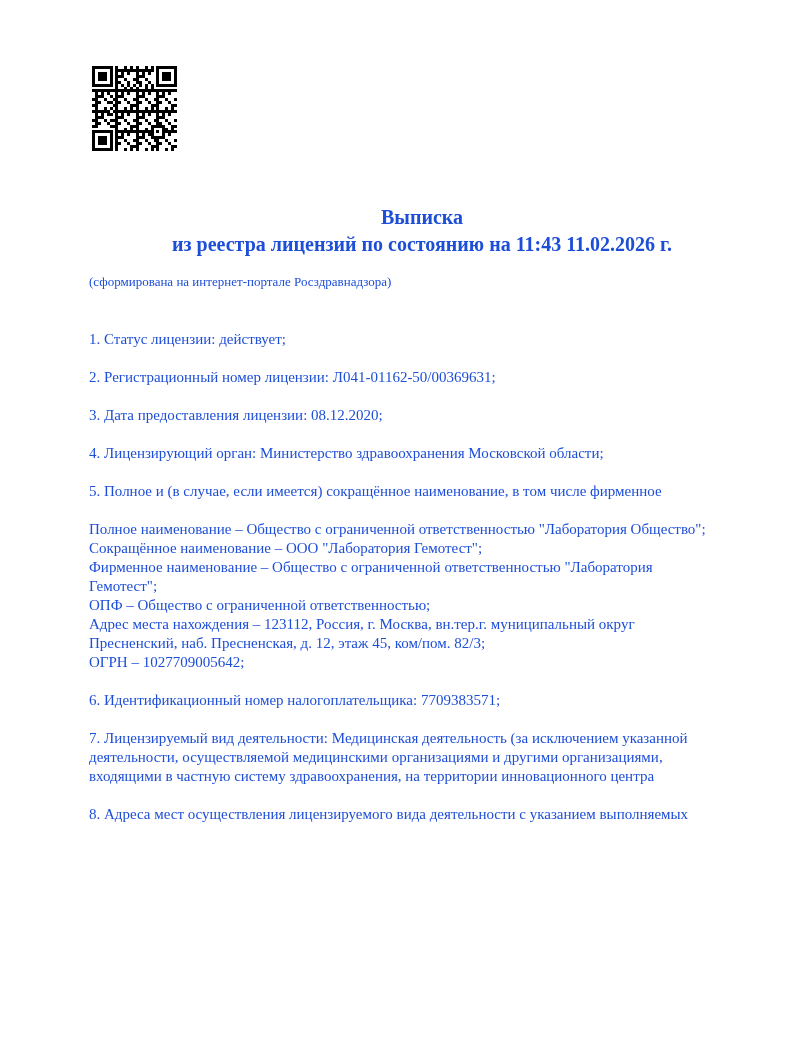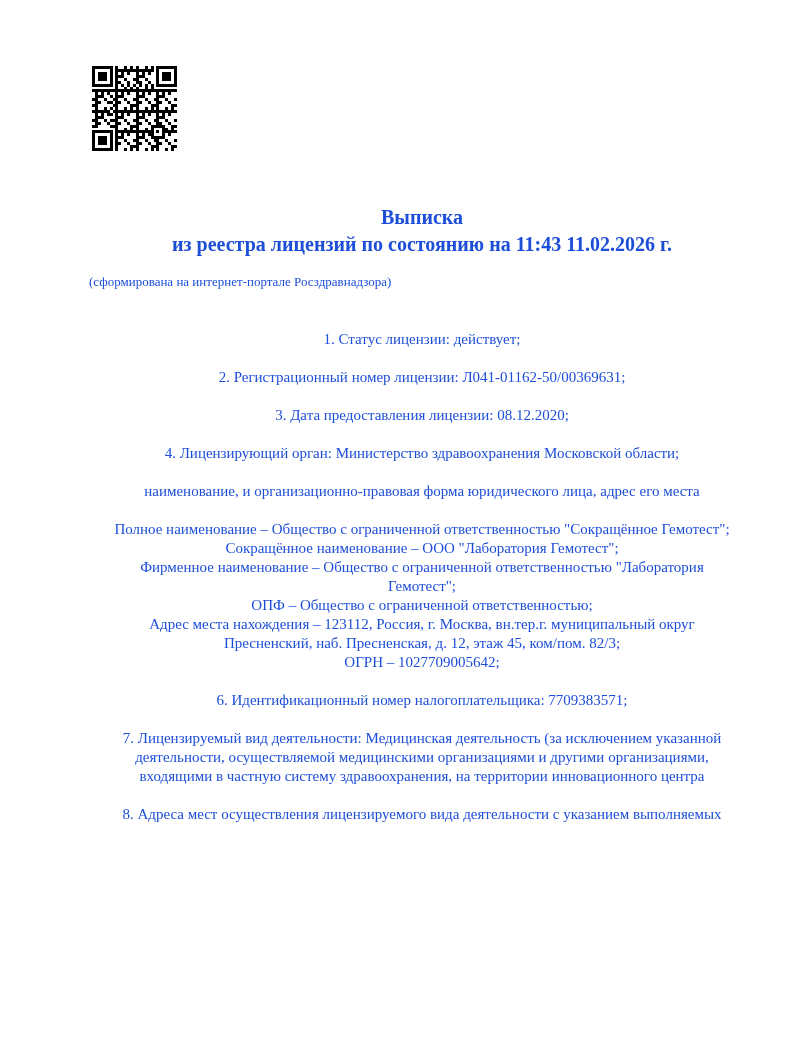--- a/index.html
+++ b/index.html
@@ -45,21 +45,20 @@
   .body-text {
     margin-top: 40px;
     font-size: 15px;
     line-height: 19px;
   }
   .paragraph {
     margin: 0 0 19px 0;
   }
   .line {
     white-space: nowrap;
-    text-align: center;
   }
 </style>
 </head>
 <body>
 
 <div class="page">
 
   <div class="qr">
     <svg id="qr-svg" width="85" height="85" viewBox="0 0 29 29" shape-rendering="crispEdges">
         <g fill="#000000">
@@ -518,24 +517,24 @@
         <div class="paragraph">
           <div class="line">2. Регистрационный номер лицензии: Л041-01162-50/00369631;</div>
         </div>
         <div class="paragraph">
           <div class="line">3. Дата предоставления лицензии: 08.12.2020;</div>
         </div>
         <div class="paragraph">
           <div class="line">4. Лицензирующий орган: Министерство здравоохранения Московской области;</div>
         </div>
         <div class="paragraph">
-          <div class="line">наименование, и организационно-правовая форма юридического лица, адрес его места</div>
-        </div>
-        <div class="paragraph">
-          <div class="line">Полное наименование – Общество с ограниченной ответственностью "Сокращённое Гемотест";</div>
+          <div class="line">5. Полное и (в случае, если имеется) сокращённое наименование, в том числе фирменное</div>
+        </div>
+        <div class="paragraph">
+          <div class="line">Полное наименование – Общество с ограниченной ответственностью "Лаборатория Общество";</div>
           <div class="line">Сокращённое наименование – ООО "Лаборатория Гемотест";</div>
           <div class="line">Фирменное наименование – Общество с ограниченной ответственностью "Лаборатория</div>
           <div class="line">Гемотест";</div>
           <div class="line">ОПФ – Общество с ограниченной ответственностью;</div>
           <div class="line">Адрес места нахождения – 123112, Россия, г. Москва, вн.тер.г. муниципальный округ</div>
           <div class="line">Пресненский, наб. Пресненская, д. 12, этаж 45, ком/пом. 82/3;</div>
           <div class="line">ОГРН – 1027709005642;</div>
         </div>
         <div class="paragraph">
           <div class="line">6. Идентификационный номер налогоплательщика: 7709383571;</div>

